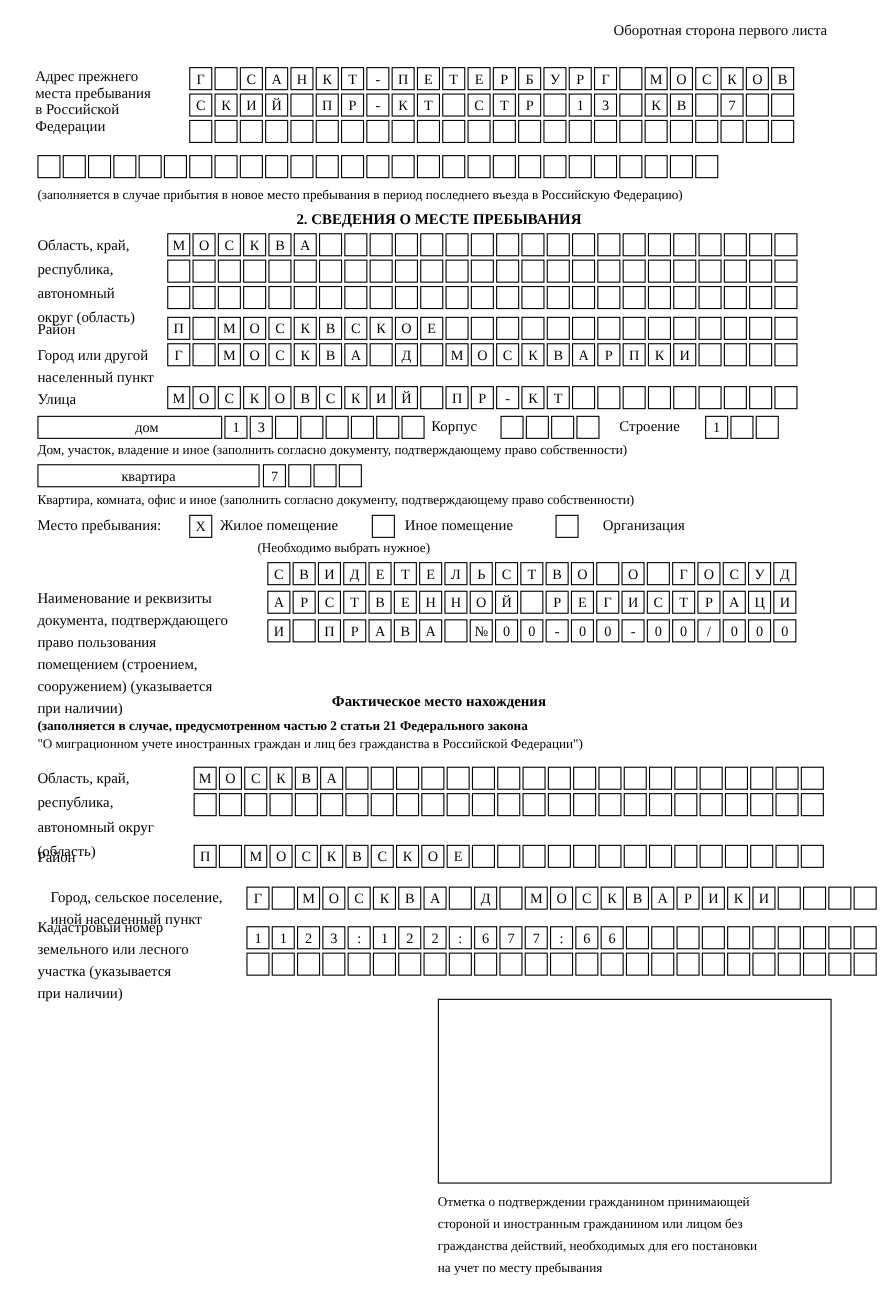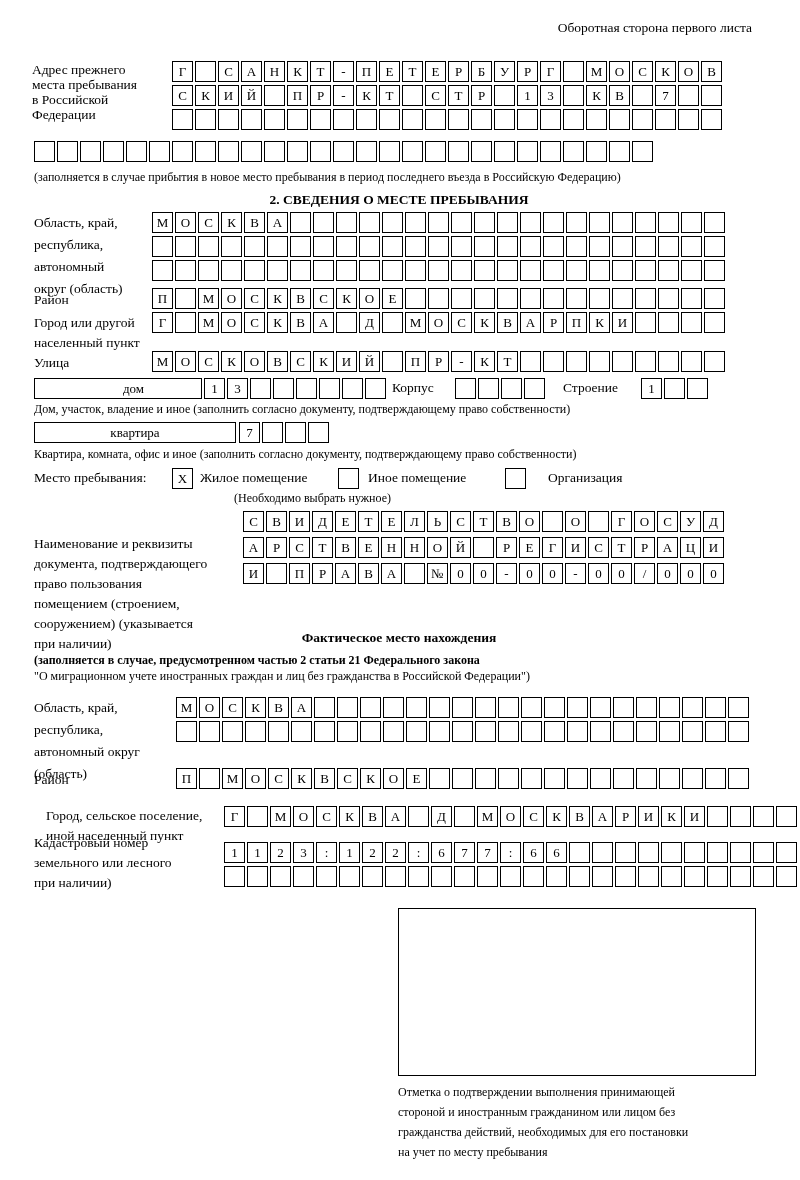--- a/index.html
+++ b/index.html
@@ -616,20 +616,21 @@
       <div class="cell">И</div>
       <div class="cell"></div>
       <div class="cell"></div>
       <div class="cell"></div>
       <div class="cell"></div>
     </div>
 
   <div class="abs" style="left:34px; top:833px; width:190px;">
     <div class="label" style="line-height:20px">Кадастровый номер</div>
     <div class="label" style="line-height:20px">земельного или лесного</div>
+    <div class="label" style="line-height:20px">участка (указывается</div>
     <div class="label" style="line-height:20px">при наличии)</div>
   </div>
   <div class="abs cells" id="al-cad-0" style="left:224px; top:842px;">
       <div class="cell">1</div>
       <div class="cell">1</div>
       <div class="cell">2</div>
       <div class="cell">3</div>
       <div class="cell">:</div>
       <div class="cell">1</div>
       <div class="cell">2</div>
@@ -674,18 +675,18 @@
       <div class="cell"></div>
       <div class="cell"></div>
       <div class="cell"></div>
       <div class="cell"></div>
       <div class="cell"></div>
       <div class="cell"></div>
       <div class="cell"></div>
     </div>
 
   <div class="abs boxline" style="left:398px; top:908px; width:358px; height:168px;"></div>
-  <div class="abs note center" style="left:398px; top:1085px; width:358px;">Отметка о подтверждении выполнения принимающей</div>
+  <div class="abs note center" style="left:398px; top:1085px; width:358px;">Отметка о подтверждении гражданином принимающей</div>
   <div class="abs note center" style="left:398px; top:1105px; width:358px;">стороной и иностранным гражданином или лицом без</div>
   <div class="abs note center" style="left:398px; top:1125px; width:358px;">гражданства действий, необходимых для его постановки</div>
   <div class="abs note center" style="left:398px; top:1145px; width:358px;">на учет по месту пребывания</div>
 
 </div>
 
 </body></html>

